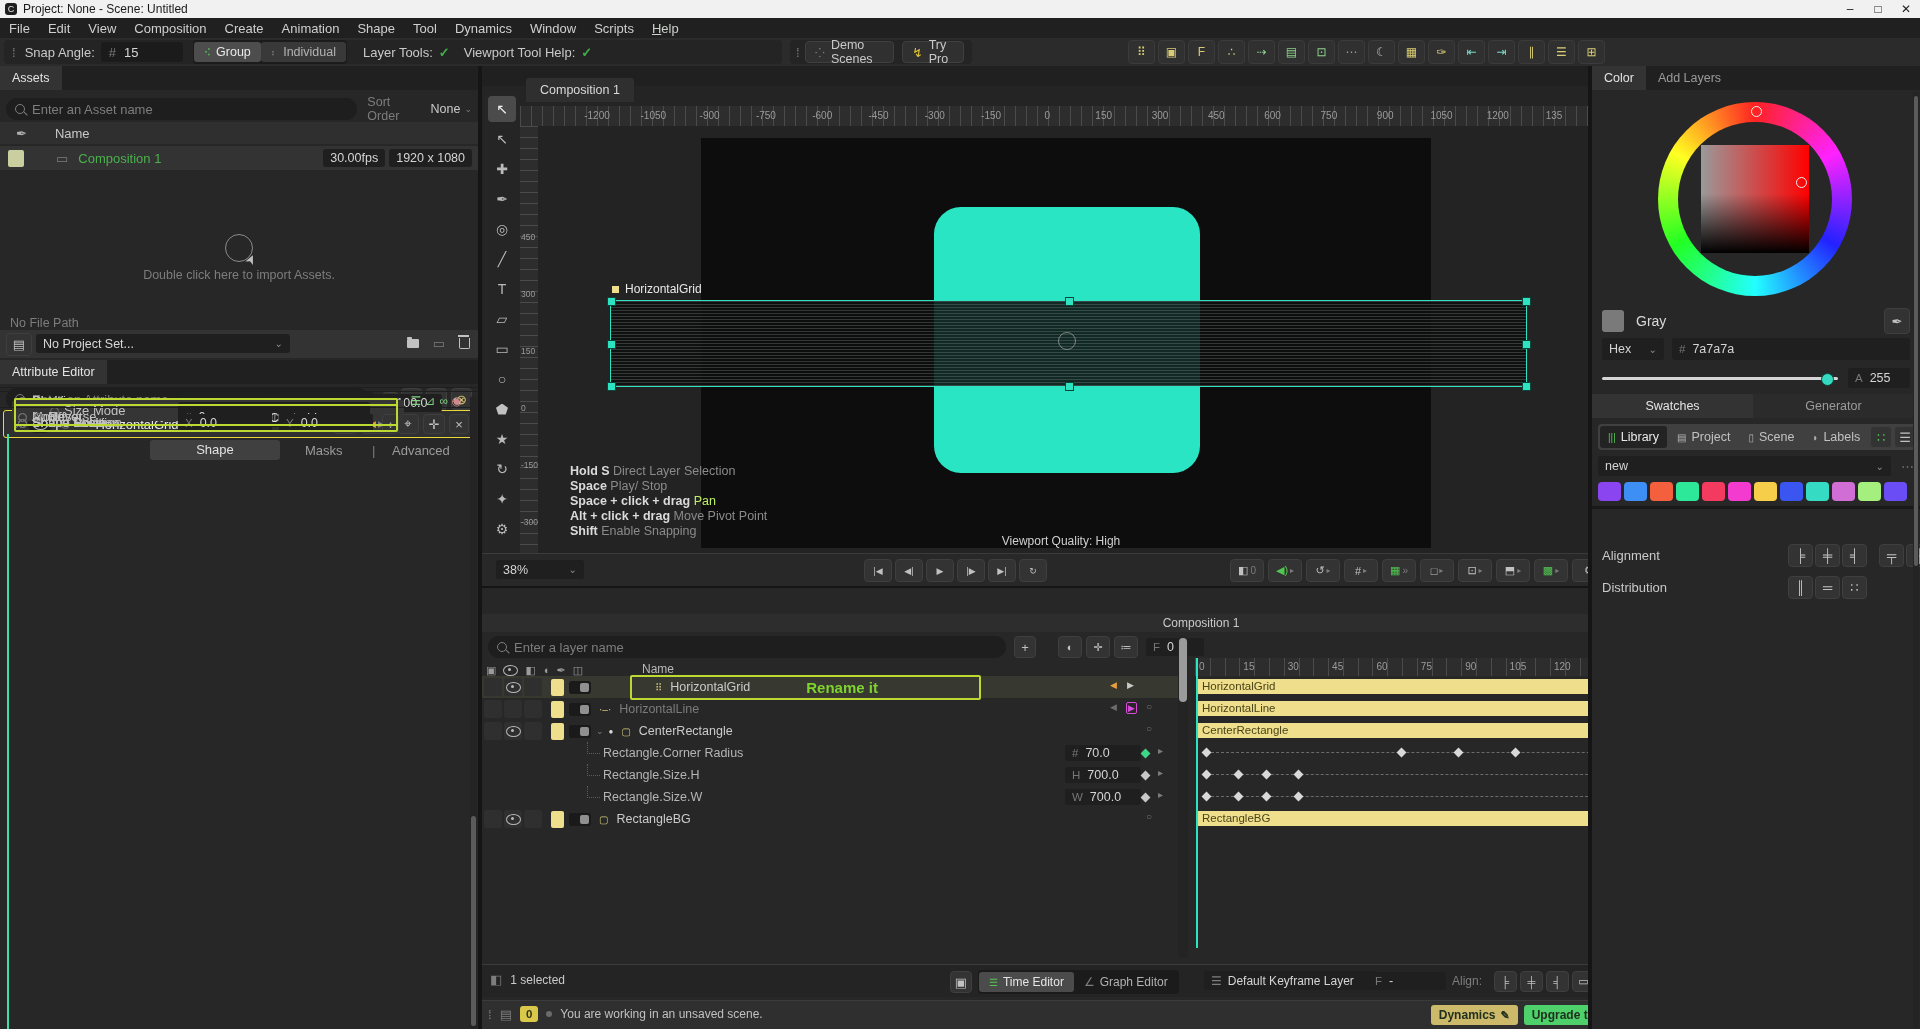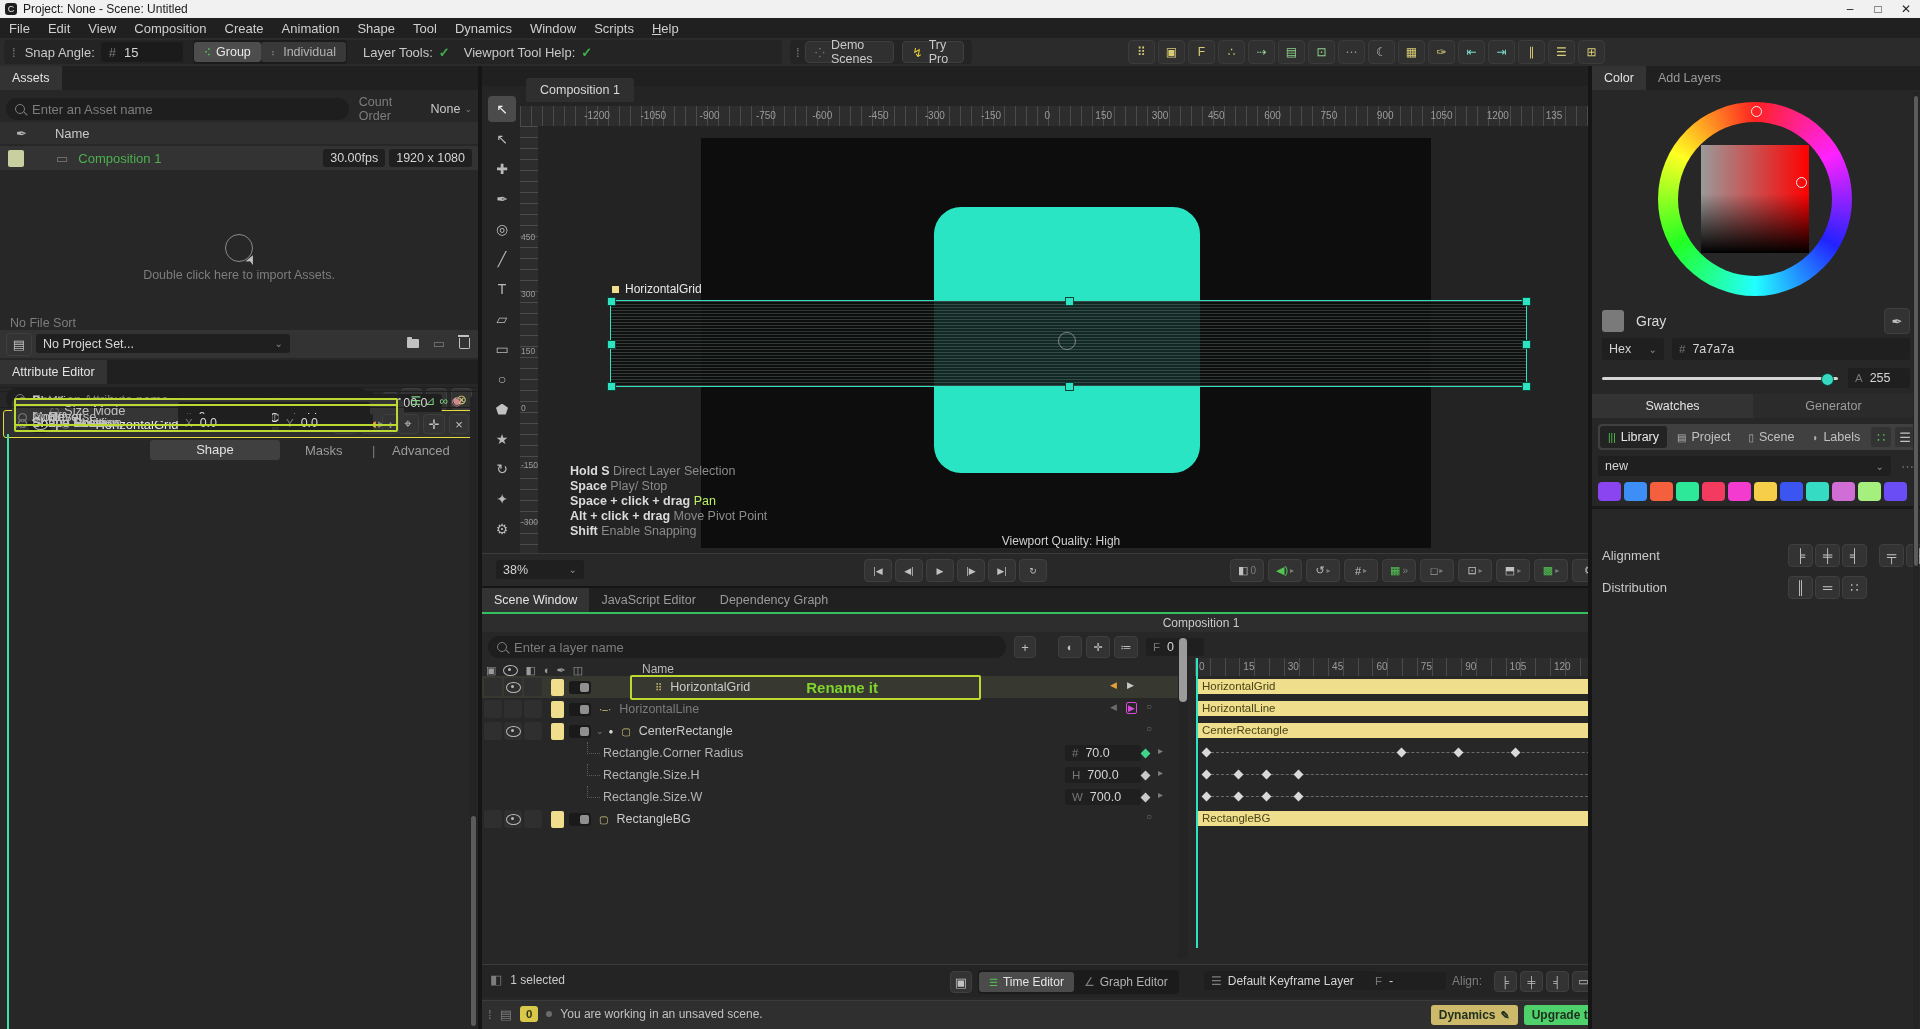--- a/index.html
+++ b/index.html
@@ -151,21 +151,21 @@
   <div class="panel" id="leftpanel" style="left:0;top:66px;width:478px;height:963px;">
 
     <div class="abs" style="left:0;top:0;width:478px;height:24px;background:#1f201f;">
       <span class="tab on" style="display:inline-flex;">Assets</span>
     </div>
     <div class="abs flex" style="left:6px;top:29px;width:466px;">
       <span class="input" style="width:340px;">
         <span class="mag"></span>
         <span>Enter an Asset name</span>
       </span>
-      <span class="dim" style="margin-left:10px;font-size:12.5px;">Count Order</span>
+      <span class="dim" style="margin-left:10px;font-size:12.5px;">Sort Order</span>
       <span style="margin-left:6px;font-size:12.5px;">None</span>
       <span class="dim" style="margin-left:4px;font-size:9px;">⌄</span>
     </div>
     <div class="abs flex" style="left:0;top:56px;width:478px;height:22px;background:#2e2f2e;">
       <span style="margin-left:16px;color:#b0b1b0;">✒</span>
       <span style="margin-left:28px;color:#c8c9c8;">Name</span>
     </div>
     <div class="abs flex" style="left:0;top:80px;width:478px;height:24px;background:#323332;">
       <span style="width:16px;height:17px;background:#c9cf9e;border-radius:2px;margin-left:8px;"></span>
       <span class="dim" style="margin-left:32px;">▭</span>
@@ -173,21 +173,21 @@
       <span class="fld" style="margin-left:auto;">30.00fps</span>
       <span class="fld" style="margin:0 6px 0 4px;">1920 x 1080</span>
     </div>
     <div class="abs" style="left:0;top:130px;width:478px;text-align:center;">
       <div style="margin:38px auto 6px;width:26px;height:26px;border:1.5px solid #8a8b8a;border-radius:50%;position:relative;">
         <span style="position:absolute;right:-4px;bottom:-6px;color:#bfc0bf;font-size:13px;transform:rotate(-65deg);display:inline-block;">➤</span>
       </div>
       <div class="dim" style="font-size:12.5px;">Double click here to import Assets.</div>
     </div>
 
-    <div class="abs dim" style="left:10px;top:250px;font-size:12.5px;">No File Sort</div>
+    <div class="abs dim" style="left:10px;top:250px;font-size:12.5px;">No File Path</div>
     <div class="abs" style="left:0;top:264px;width:478px;height:28px;background:#323332;">
       <span class="ib" style="position:absolute;left:6px;top:3px;width:24px;height:21px;">▤</span>
       <span class="sel" style="position:absolute;left:36px;top:4px;width:240px;color:#d8d9d8;">
         <span>No Project Set...</span>
           <span class="chev">⌄</span>
       </span>
       <span class="abs flex" style="right:8px;top:6px;gap:14px;">
         <span class="fold"></span>
         <span class="dim">▭</span>
         <span class="trash"></span>
@@ -609,25 +609,20 @@
             <div class="dim" style="font-size: 8px;">▸</div>
           </div>
           <div class="ib" style="min-width: 26px; height: 21px; font-size: 11px; gap: 2px; padding: 0px 3px;">
             <div style="color: rgb(192, 193, 192);">⚙</div>
           </div>
         </span>
     </div>
   </div>
 
   <div class="panel" id="bottompanel" style="left:482px;top:588px;width:1438px;height:412px;">
-    <div class="abs flex" style="left:0;top:0;width:1438px;height:24px;background:#1f201f;border-bottom:2px solid #35c05f;">
-      <span class="tab on">Scene Window</span>
-      <span class="tab">JavaScript Editor</span>
-      <span class="tab">Dependency Graph</span>
-    </div>
     <div class="abs" style="left:0;top:26px;width:1438px;height:18px;background:#2c2d2c;text-align:center;line-height:18px;color:#c8c9c8;font-size:12px;">Composition 1</div>
 
     <div class="abs flex" style="left:6px;top:48px;">
       <span class="input" style="width:500px;">
         <span class="mag"></span>
         <span>Enter a layer name</span>
       </span>
       <span class="ib" style="width:20px;height:20px;margin-left:8px;">+</span>
       <span class="flex" id="scene-search-icons" style="margin-left:22px;gap:4px;">
           <div class="ib" style="width: 22px; height: 20px; font-size: 11px;">◐</div>

